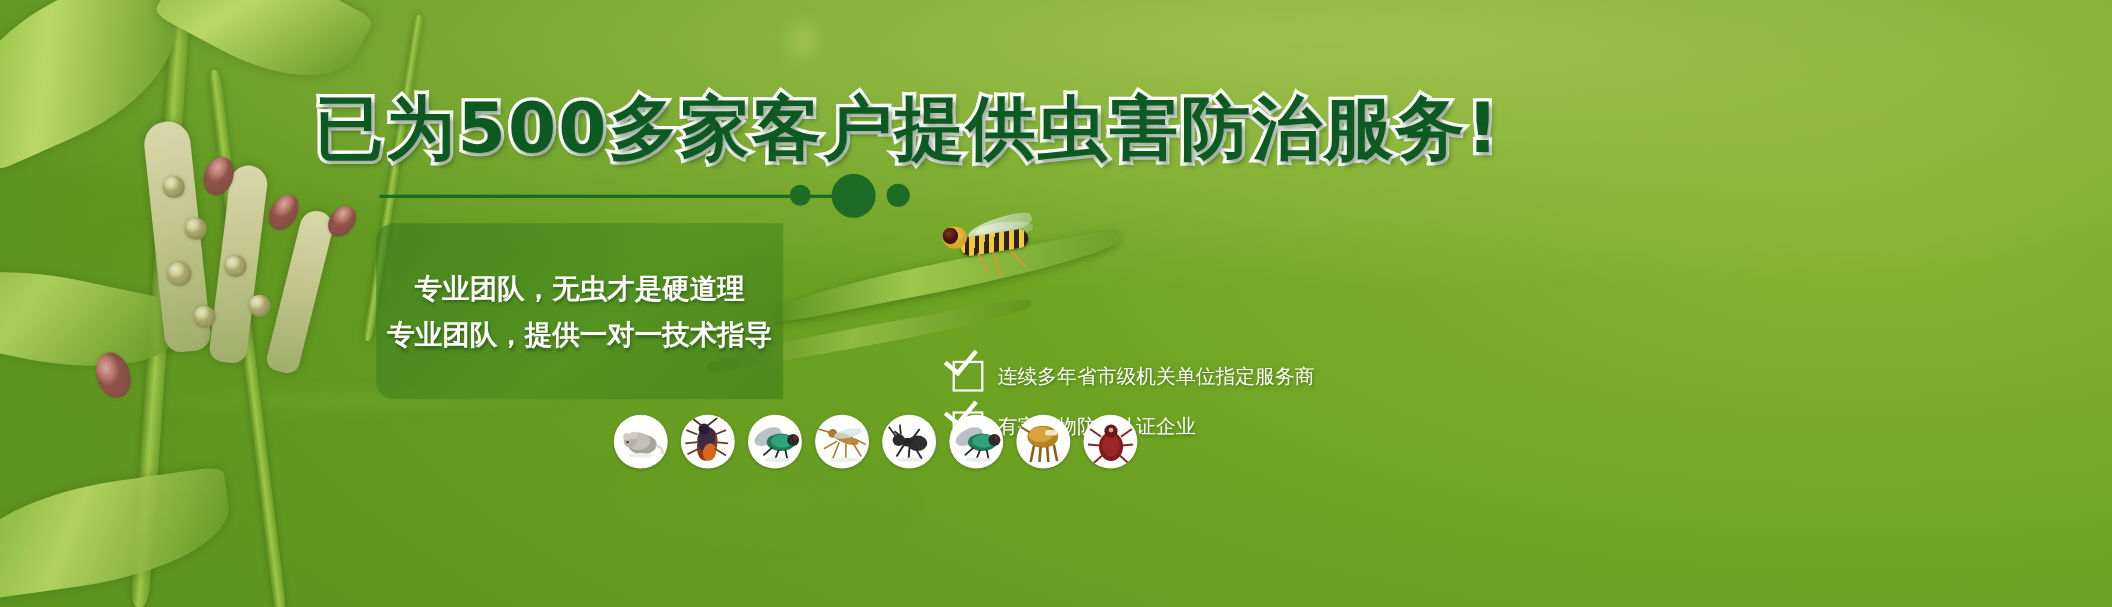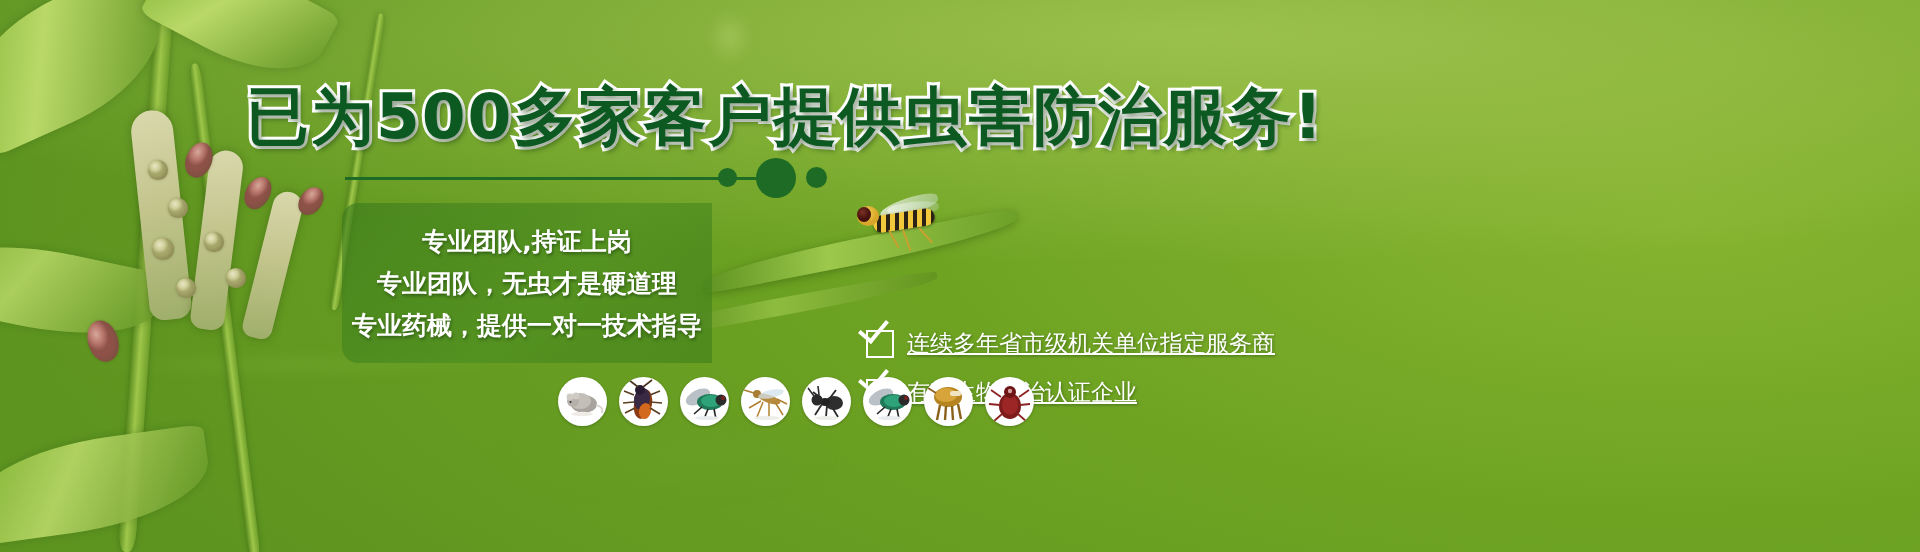--- a/index.html
+++ b/index.html
@@ -76,20 +76,21 @@
 
   
   .headline{
     position:absolute;left:0;top:74px;width:1570px;text-align:center;
     font-size:63px;font-weight:bold;letter-spacing:2px;white-space:nowrap;
     color:#0c5a22;
     -webkit-text-stroke:6px #ffffff;
     paint-order:stroke fill;
     text-shadow:3px 4px 5px rgba(20,50,10,.45);
     font-family:"DejaVu Sans","Liberation Sans",sans-serif;
+    padding-left:40px;
   }
 
   
   .divider{position:absolute;left:345px;top:177px;width:418px;height:3px;background:#1d6b24;}
   .dot{position:absolute;border-radius:50%;background:#1d6b24;}
   .dot.d1{left:718px;top:168px;width:19px;height:19px;}
   .dot.d2{left:756px;top:158px;width:40px;height:40px;}
   .dot.d3{left:806px;top:167px;width:21px;height:21px;}
 
   
@@ -110,23 +111,23 @@
   .pline.l2{font-size:25px;}
   .pline.l3{font-size:25px;}
 
   
   .checklist{position:absolute;left:866px;top:328px;}
   .crow{display:flex;align-items:center;gap:13px;margin-bottom:18px;}
   .cbox{position:relative;width:24px;height:24px;border:2px solid #ffffff;flex:0 0 auto;}
   .cbox:after{content:"";position:absolute;left:3px;top:-5px;width:24px;height:13px;
     border-left:4px solid #ffffff;border-bottom:4px solid #ffffff;
     transform:rotate(-50deg);transform-origin:0 100%;}
-  .ctext{color:#ffffff;font-size:23px;white-space:nowrap;
+  .ctext{color:#ffffff;font-size:18px;white-space:nowrap;
     text-shadow:1px 1px 3px rgba(20,50,10,.45);
-    font-family:"DejaVu Sans","Liberation Sans",sans-serif;text-decoration:underline;}
+    font-family:"DejaVu Sans","Liberation Sans",sans-serif;}
 
   
   .pests{position:absolute;left:558px;top:377px;display:flex;gap:12px;}
   .pest{width:49px;height:49px;border-radius:50%;background:#ffffff;
         position:relative;overflow:hidden;box-shadow:0 1px 3px rgba(0,0,0,.22);}
   .pest svg{position:absolute;left:0;top:0;width:49px;height:49px;}
 </style>
 </head>
 <body>
 
@@ -173,23 +174,22 @@
 
   <div class="headline">已为500多家客户提供虫害防治服务!</div>
 
   <div class="divider"></div>
   <div class="dot d1"></div>
   <div class="dot d2"></div>
   <div class="dot d3"></div>
 
   <div class="panel"></div>
   <div class="panel-lines">
-    <div class="pline l1">专业团队,持证上岗</div>
     <div class="pline l2">专业团队，无虫才是硬道理</div>
-    <div class="pline l3">专业药械，提供一对一技术指导</div>
+    <div class="pline l3">专业团队，提供一对一技术指导</div>
   </div>
 
   <div class="checklist">
     <div class="crow">
       <span class="cbox"></span>
       <span class="ctext">连续多年省市级机关单位指定服务商</span>
     </div>
     <div class="crow">
       <span class="cbox"></span>
       <span class="ctext">有害生物防治认证企业</span>

